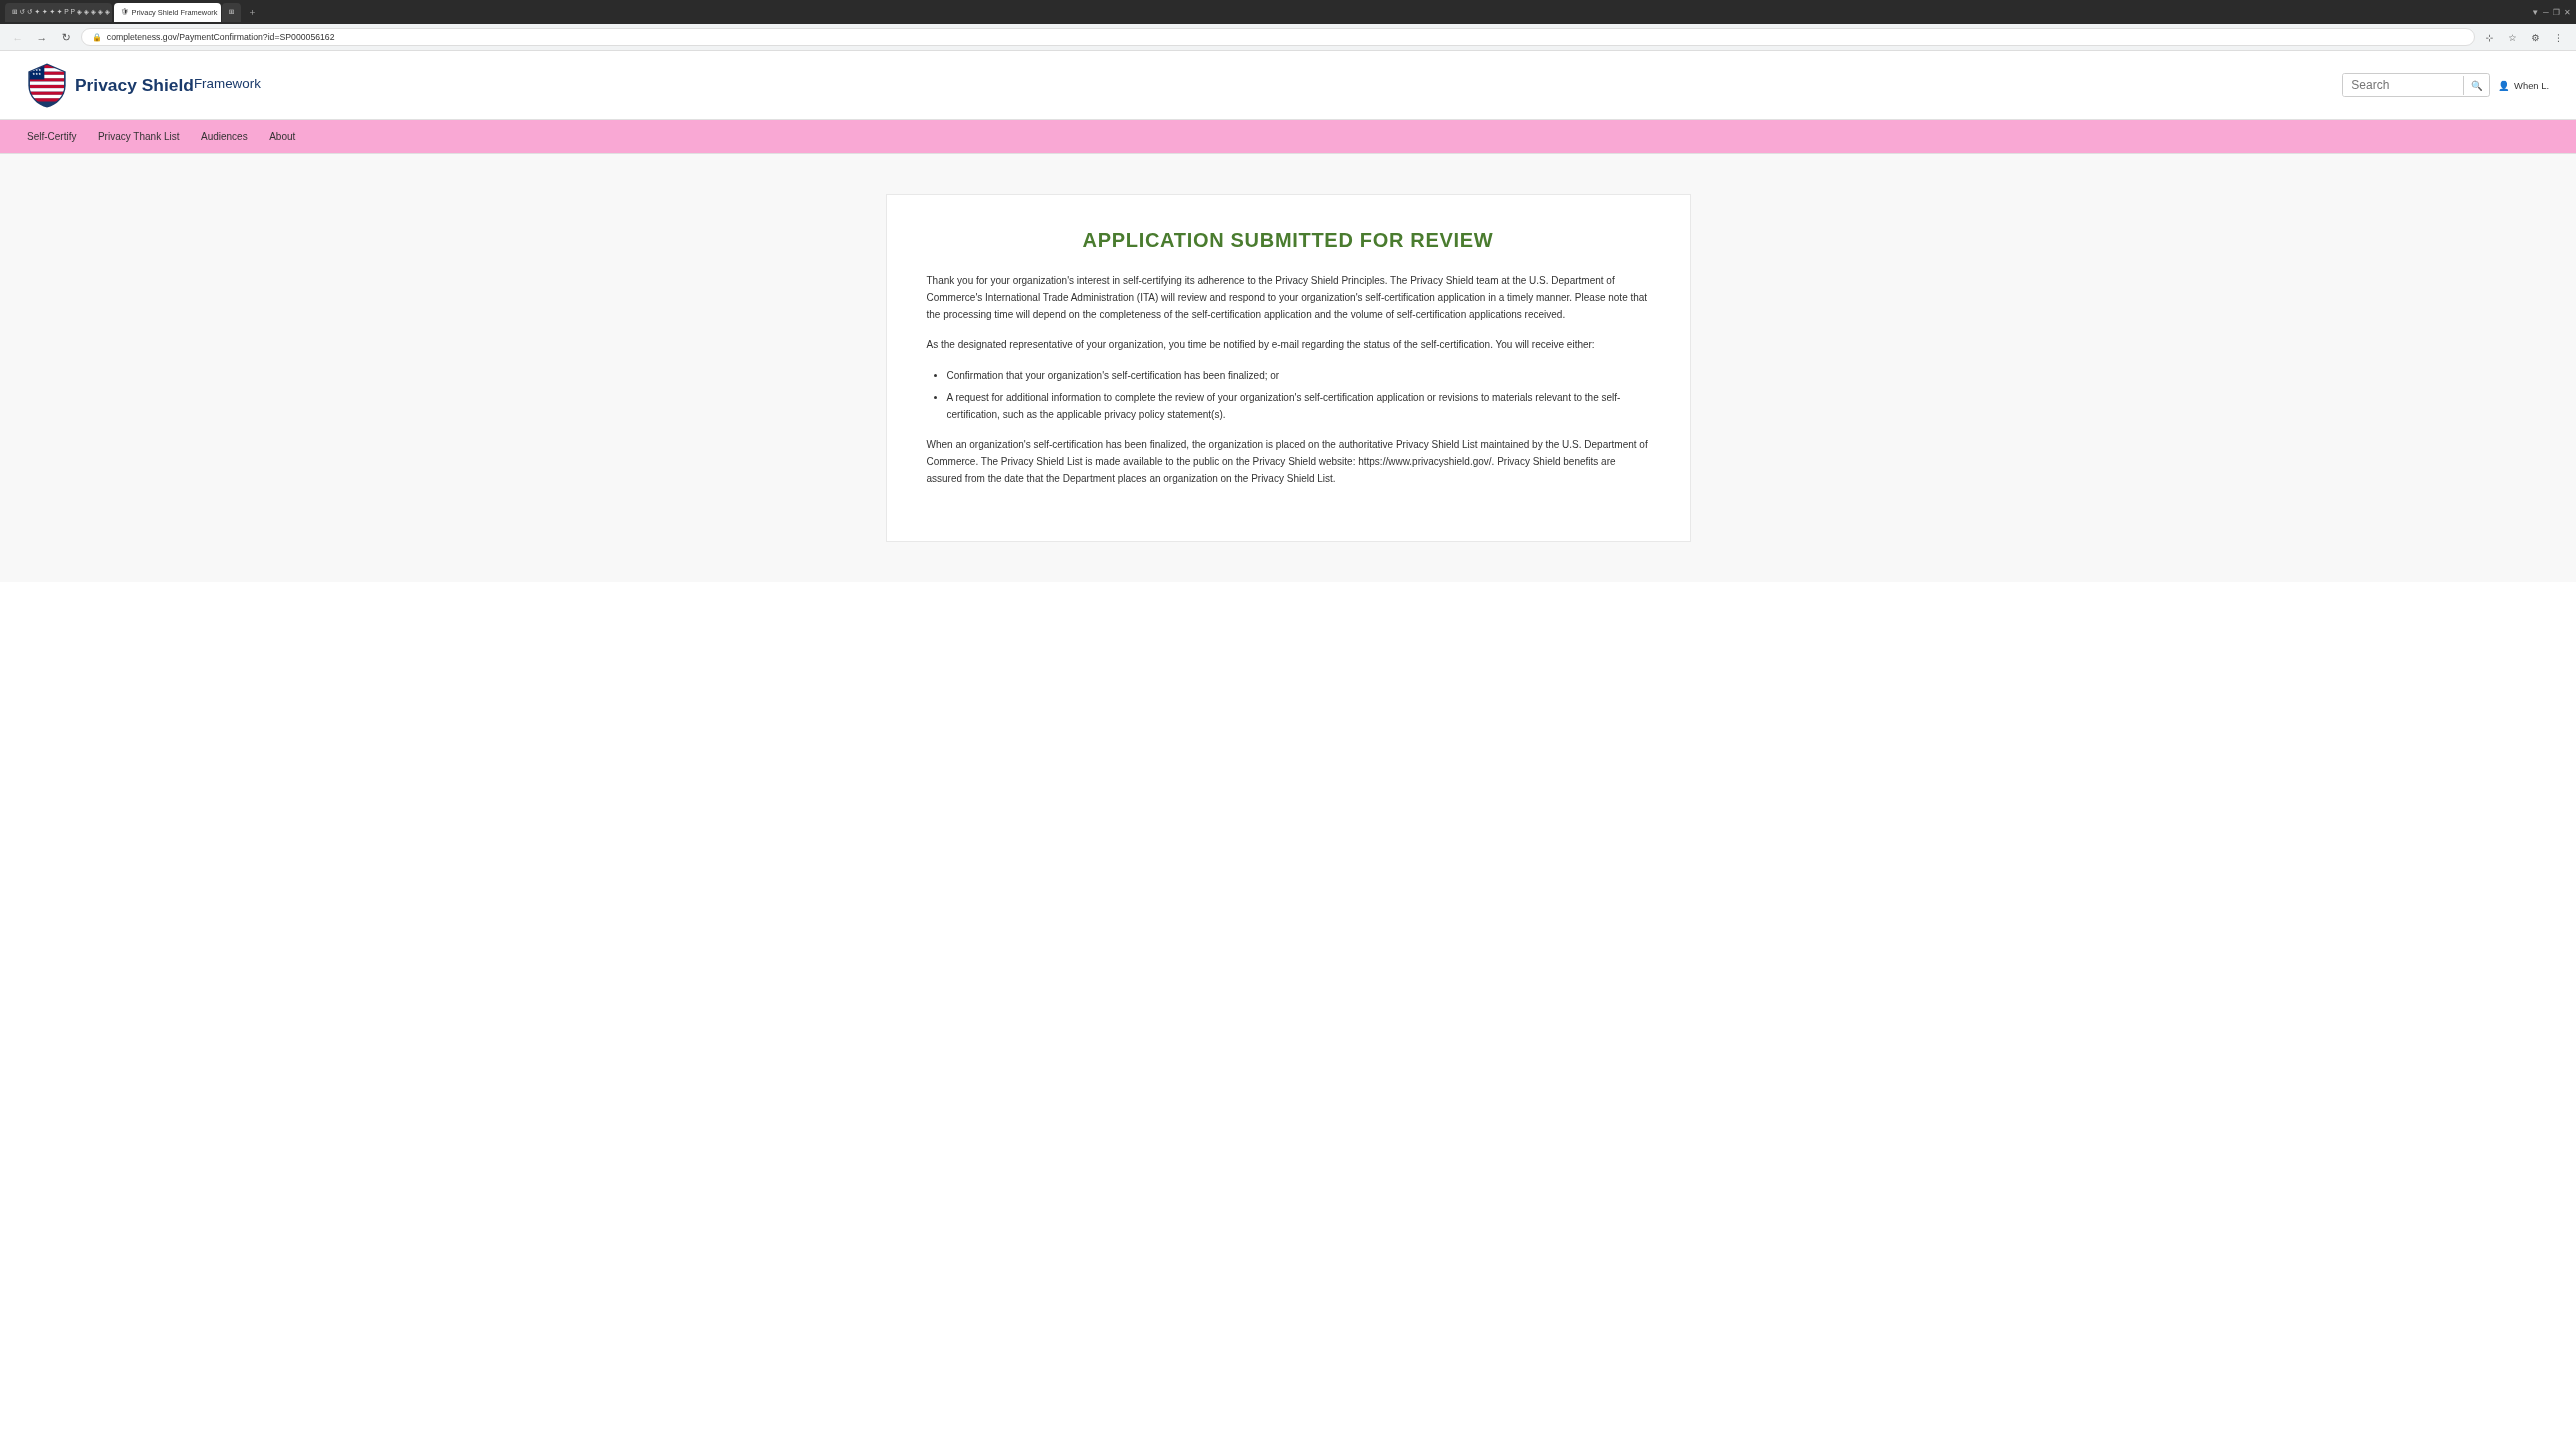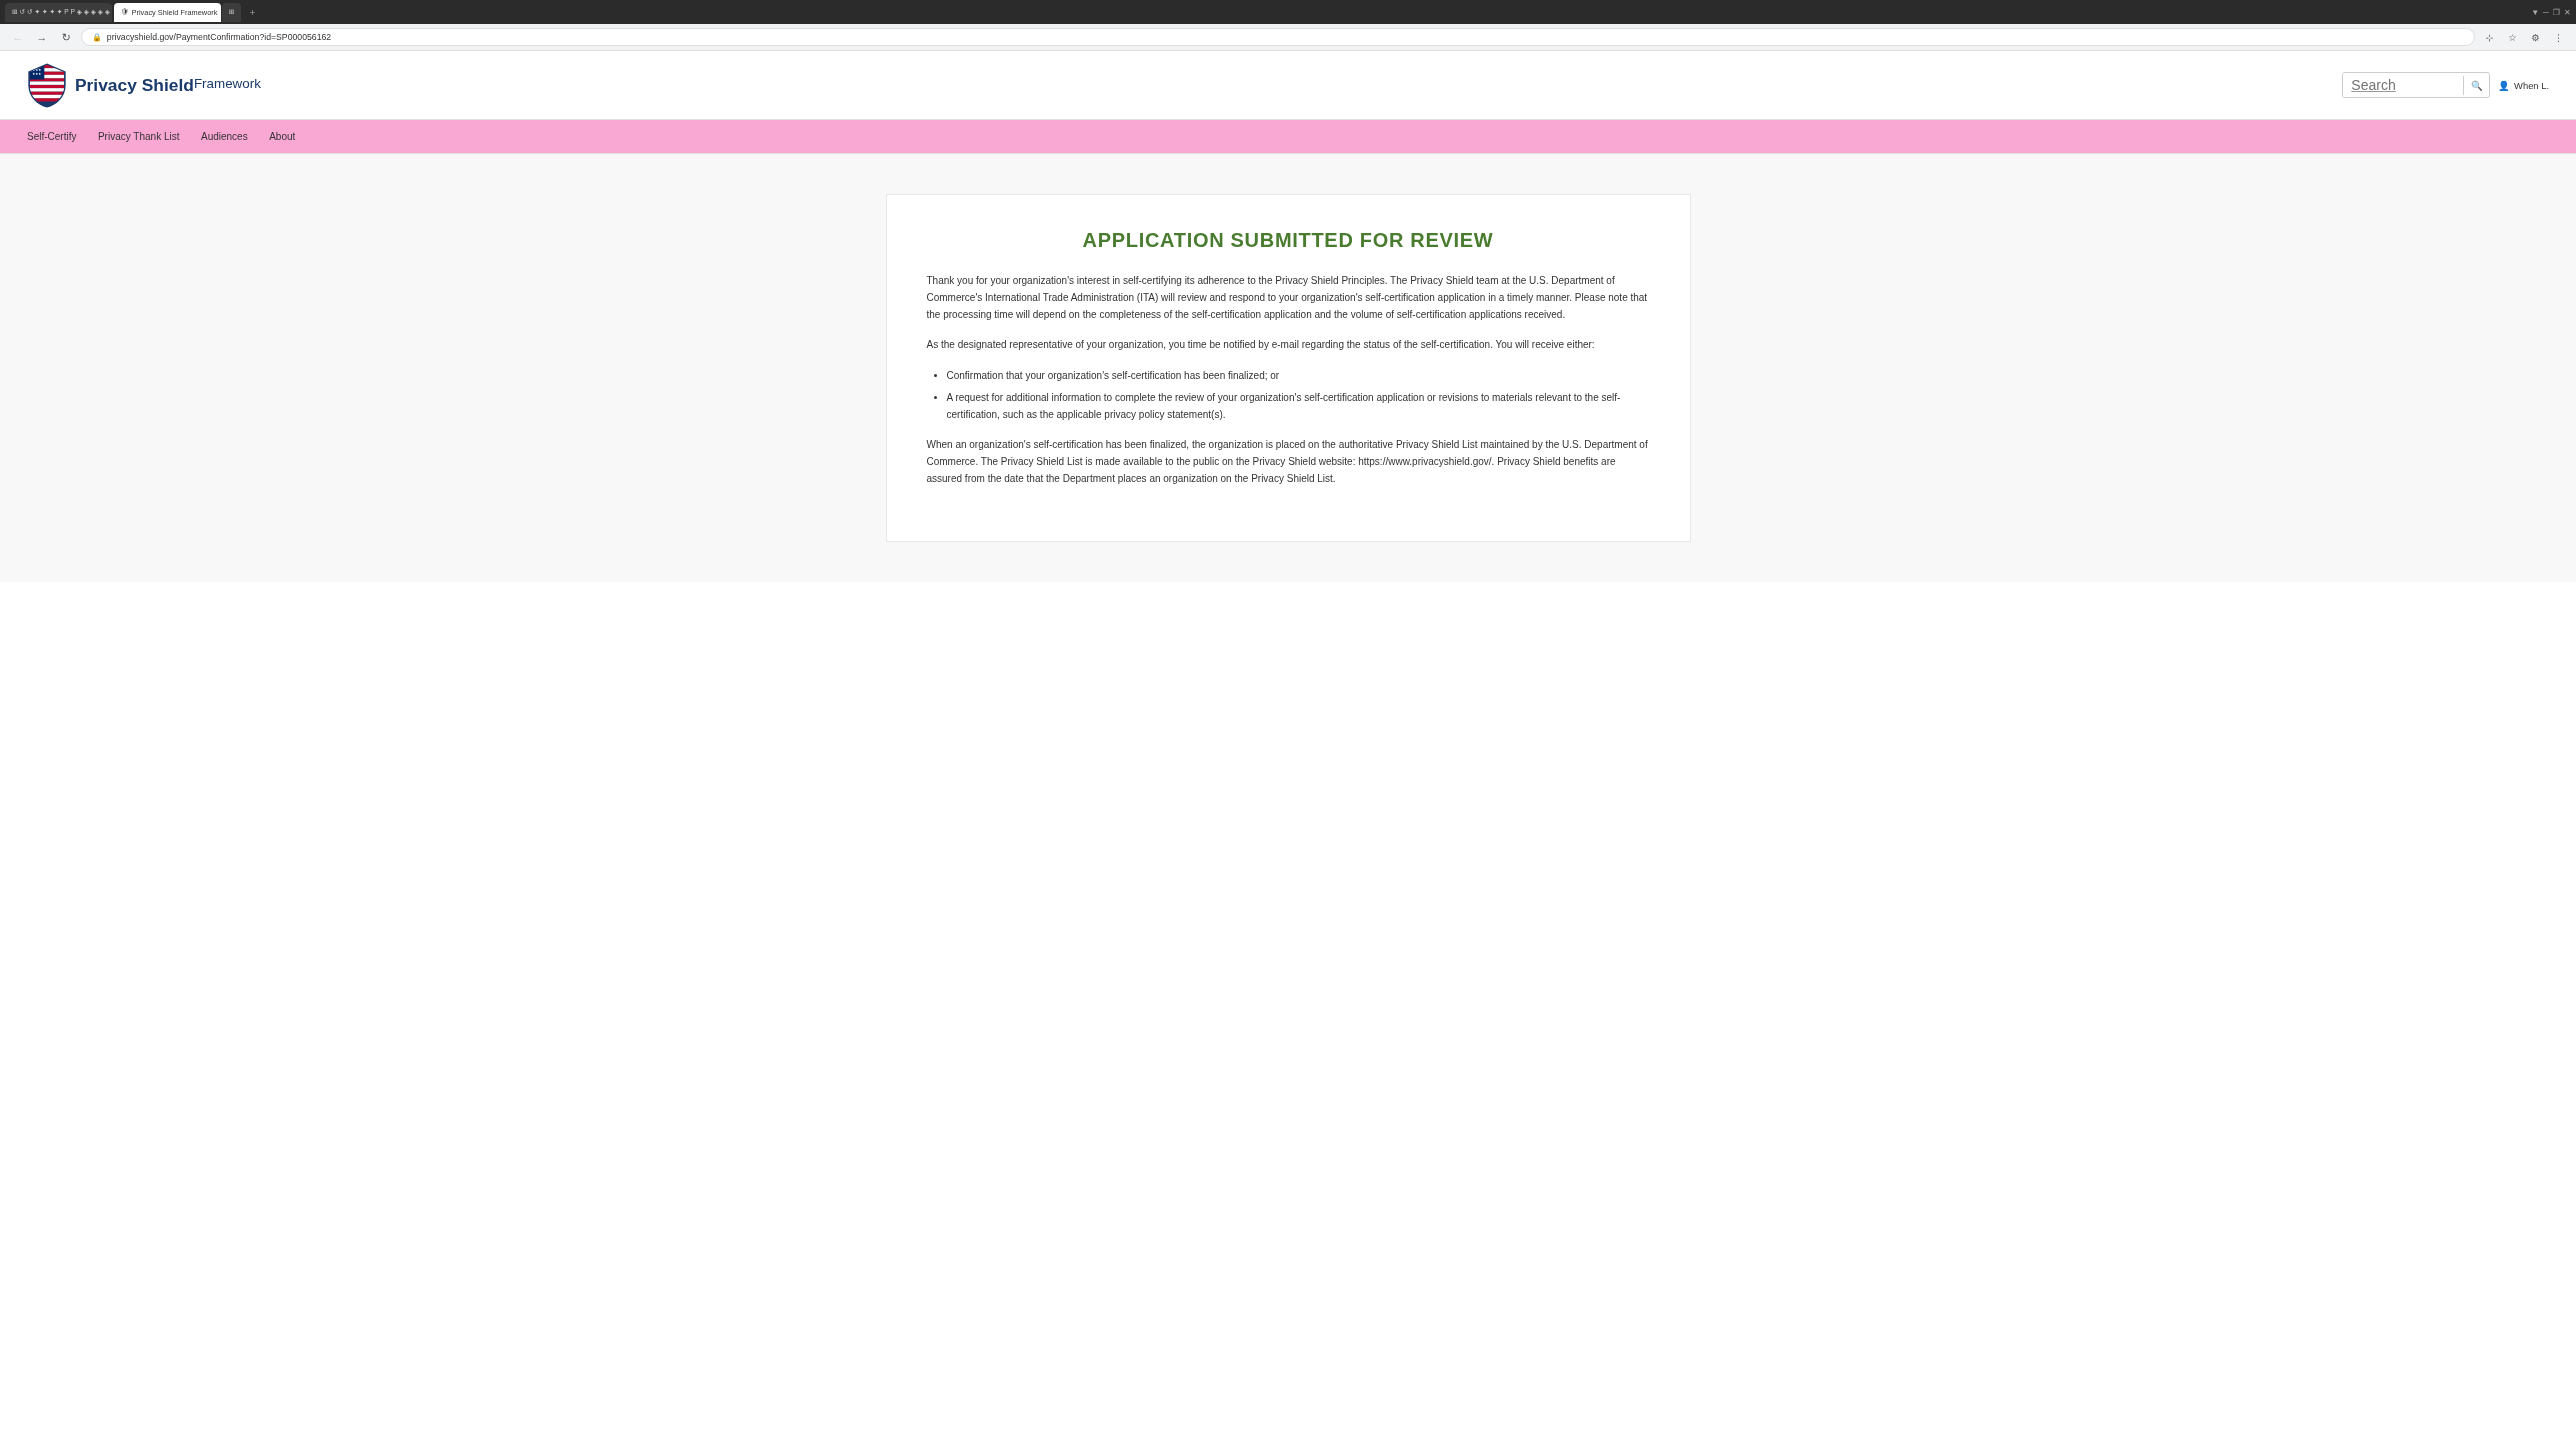--- a/index.html
+++ b/index.html
@@ -135,24 +135,23 @@
       display: flex;
       align-items: center;
       border: 0.7px solid #ccc;
       border-radius: 2.7px;
       overflow: hidden;
     }
     .search-input {
       border: none;
       outline: none;
       padding: 4px 8px;
-      font-size: 14px;
+      font-size: 12px;
       width: 120px;
       color: #999;
-      text-decoration: underline;
     }
     .search-btn {
       background: none;
       border: none;
       padding: 4px 6.7px;
       cursor: pointer;
       color: #555;
       font-size: 9.4px;
       border-left: 0.7px solid #ccc;
     }
@@ -245,21 +244,21 @@
     <div style="font-size:8px; color:#aaa; cursor:pointer; margin-left:2.7px;">─</div>
     <div style="font-size:8px; color:#aaa; cursor:pointer; margin-left:2.7px;">❐</div>
     <div style="font-size:8px; color:#aaa; cursor:pointer; margin-left:2.7px;">✕</div>
   </div>
   <div class="browser-toolbar">
     <button class="nav-btn disabled">←</button>
     <button class="nav-btn">→</button>
     <button class="nav-btn">↻</button>
     <div class="address-bar">
       <span class="lock-icon">🔒</span>
-      <span>privacyshield.gov/PaymentConfirmation?id=SP000056162</span>
+      <span>completeness.gov/PaymentConfirmation?id=SP000056162</span>
     </div>
     <div class="toolbar-icons">
       <button class="toolbar-icon-btn">⊹</button>
       <button class="toolbar-icon-btn">☆</button>
       <button class="toolbar-icon-btn">⚙</button>
       <button class="toolbar-icon-btn">⋮</button>
     </div>
   </div>
 </div>
 

